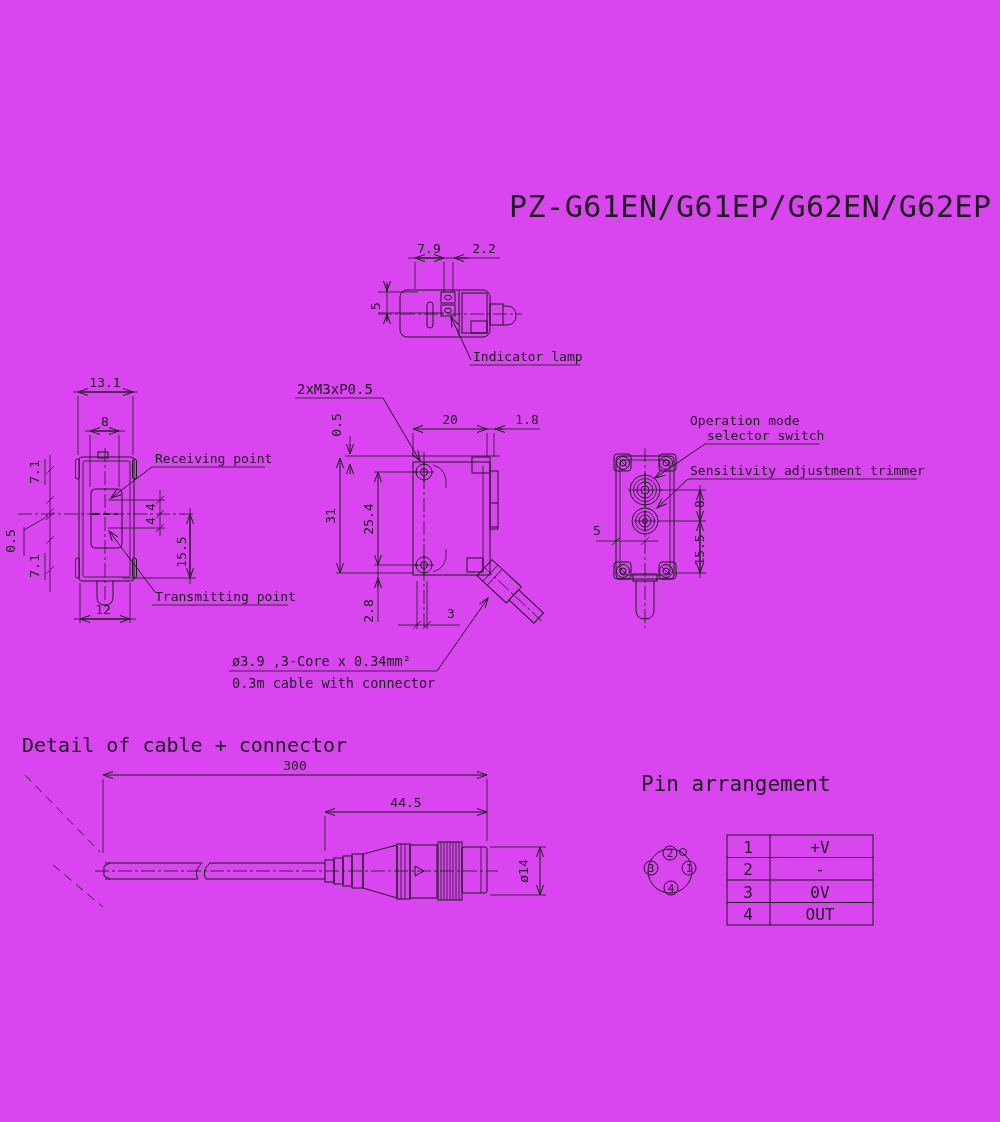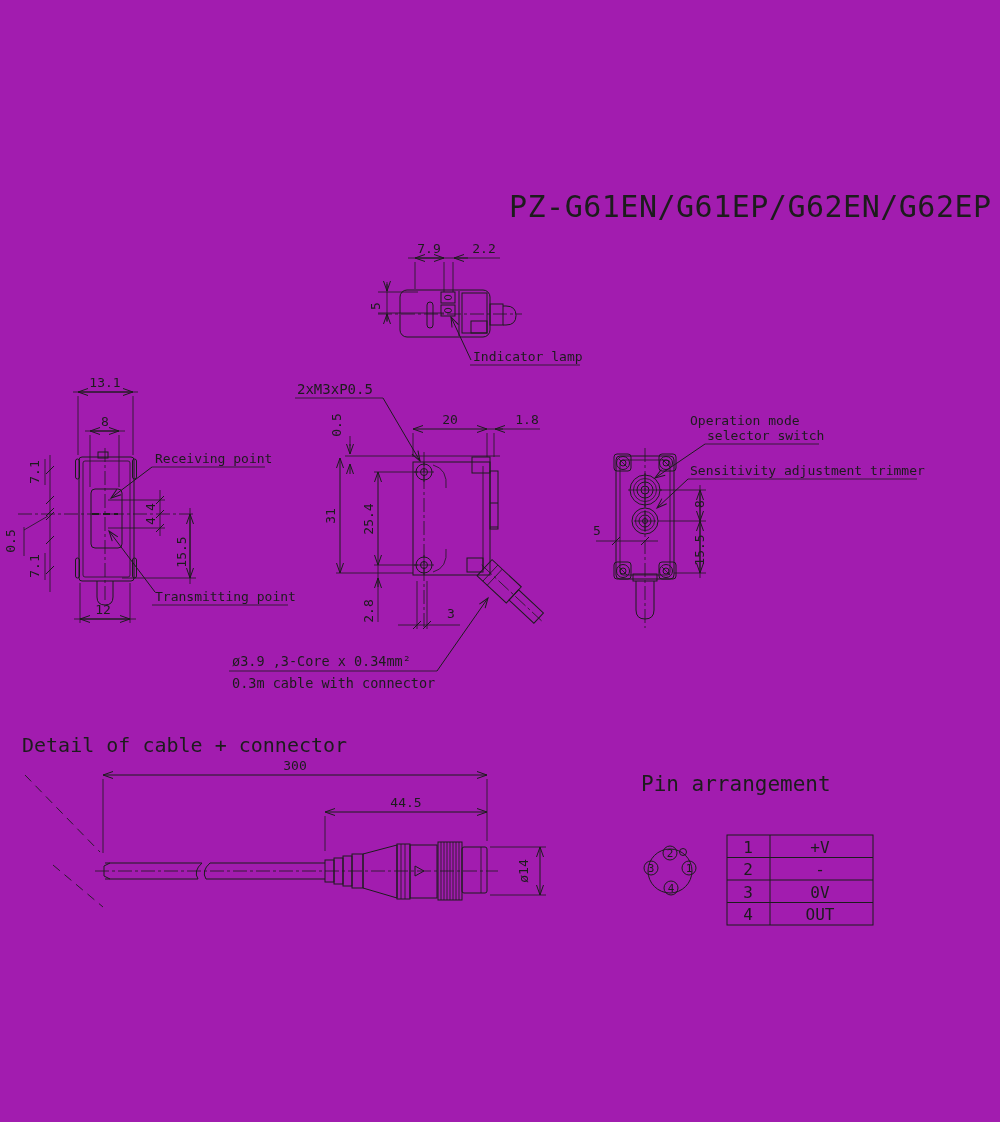--- a/index.html
+++ b/index.html
@@ -1,16 +1,16 @@
 <!DOCTYPE html>
 <html><head>
 <meta charset="utf-8">
 <style>
   html,body{margin:0;padding:0;background:#fff;}
-  .stage{position:relative;width:1000px;height:1122px;background:#a21caf;overflow:hidden;}
+  .stage{position:relative;width:1000px;height:1122px;background:#d946ef;overflow:hidden;}
   svg{display:block;}
   svg *{stroke:#1c1c1c;fill:none;stroke-width:1;}
   .tx{font-family:"DejaVu Sans Mono",monospace;fill:#1c1c1c;stroke:none;}
   .t30{font-size:30px;letter-spacing:.5px;}
   .t21{font-size:21px;}
   .t20{font-size:20px;}
   .t16{font-size:16px;}
   .t14{font-size:14px;}
   .t13{font-size:13px;}
   .t13h{font-size:13.5px;}

